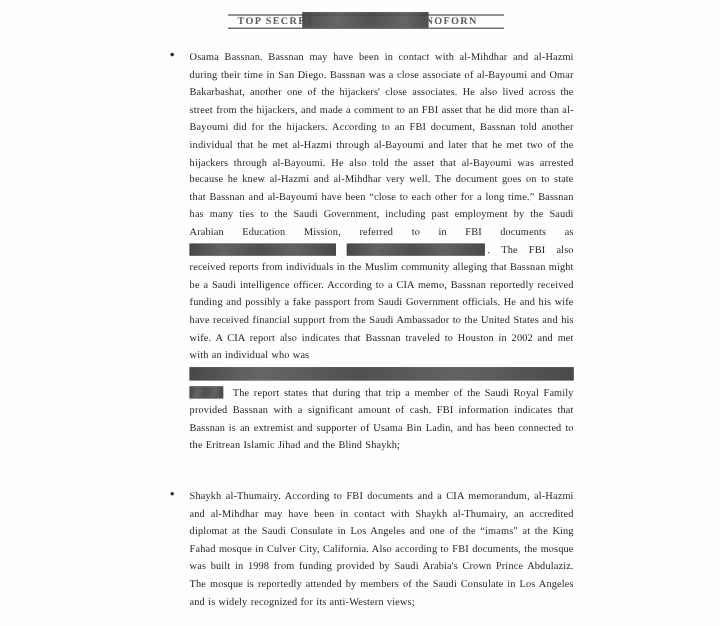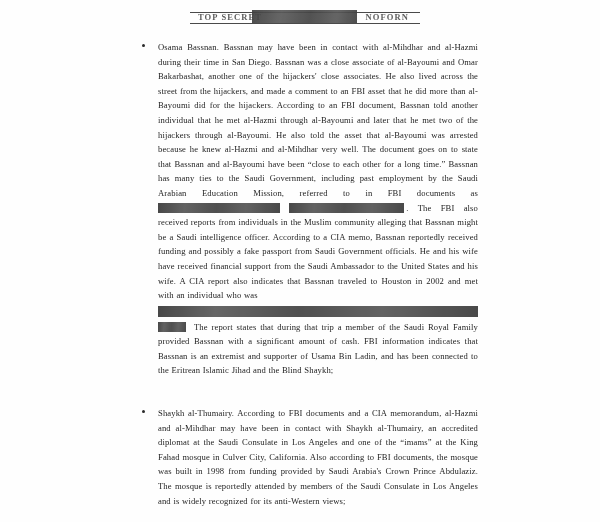--- a/index.html
+++ b/index.html
@@ -44,21 +44,21 @@
     position: absolute;
     top: 3px;
     left: 8px;
     font-size: 8.5px;
     letter-spacing: 1.1px;
     font-weight: bold;
     color: #5d5d5d;
     white-space: nowrap;
     line-height: 11px;
   }
-  .class-text.right { left: auto; right: 11px; padding-left: 44px; }
+  .class-text.right { left: auto; right: 22px; padding-left: 44px; }
   .class-redact {
     position: absolute;
     top: 1px;
     left: 62px;
     width: 105px;
     height: 13px;
     background: #4f4f4f;
     background-image: linear-gradient(100deg, #3e3e3e 0%, #5a5a5a 28%, #444 55%, #595959 80%, #3f3f3f 100%);
     opacity: 0.92;
   }

